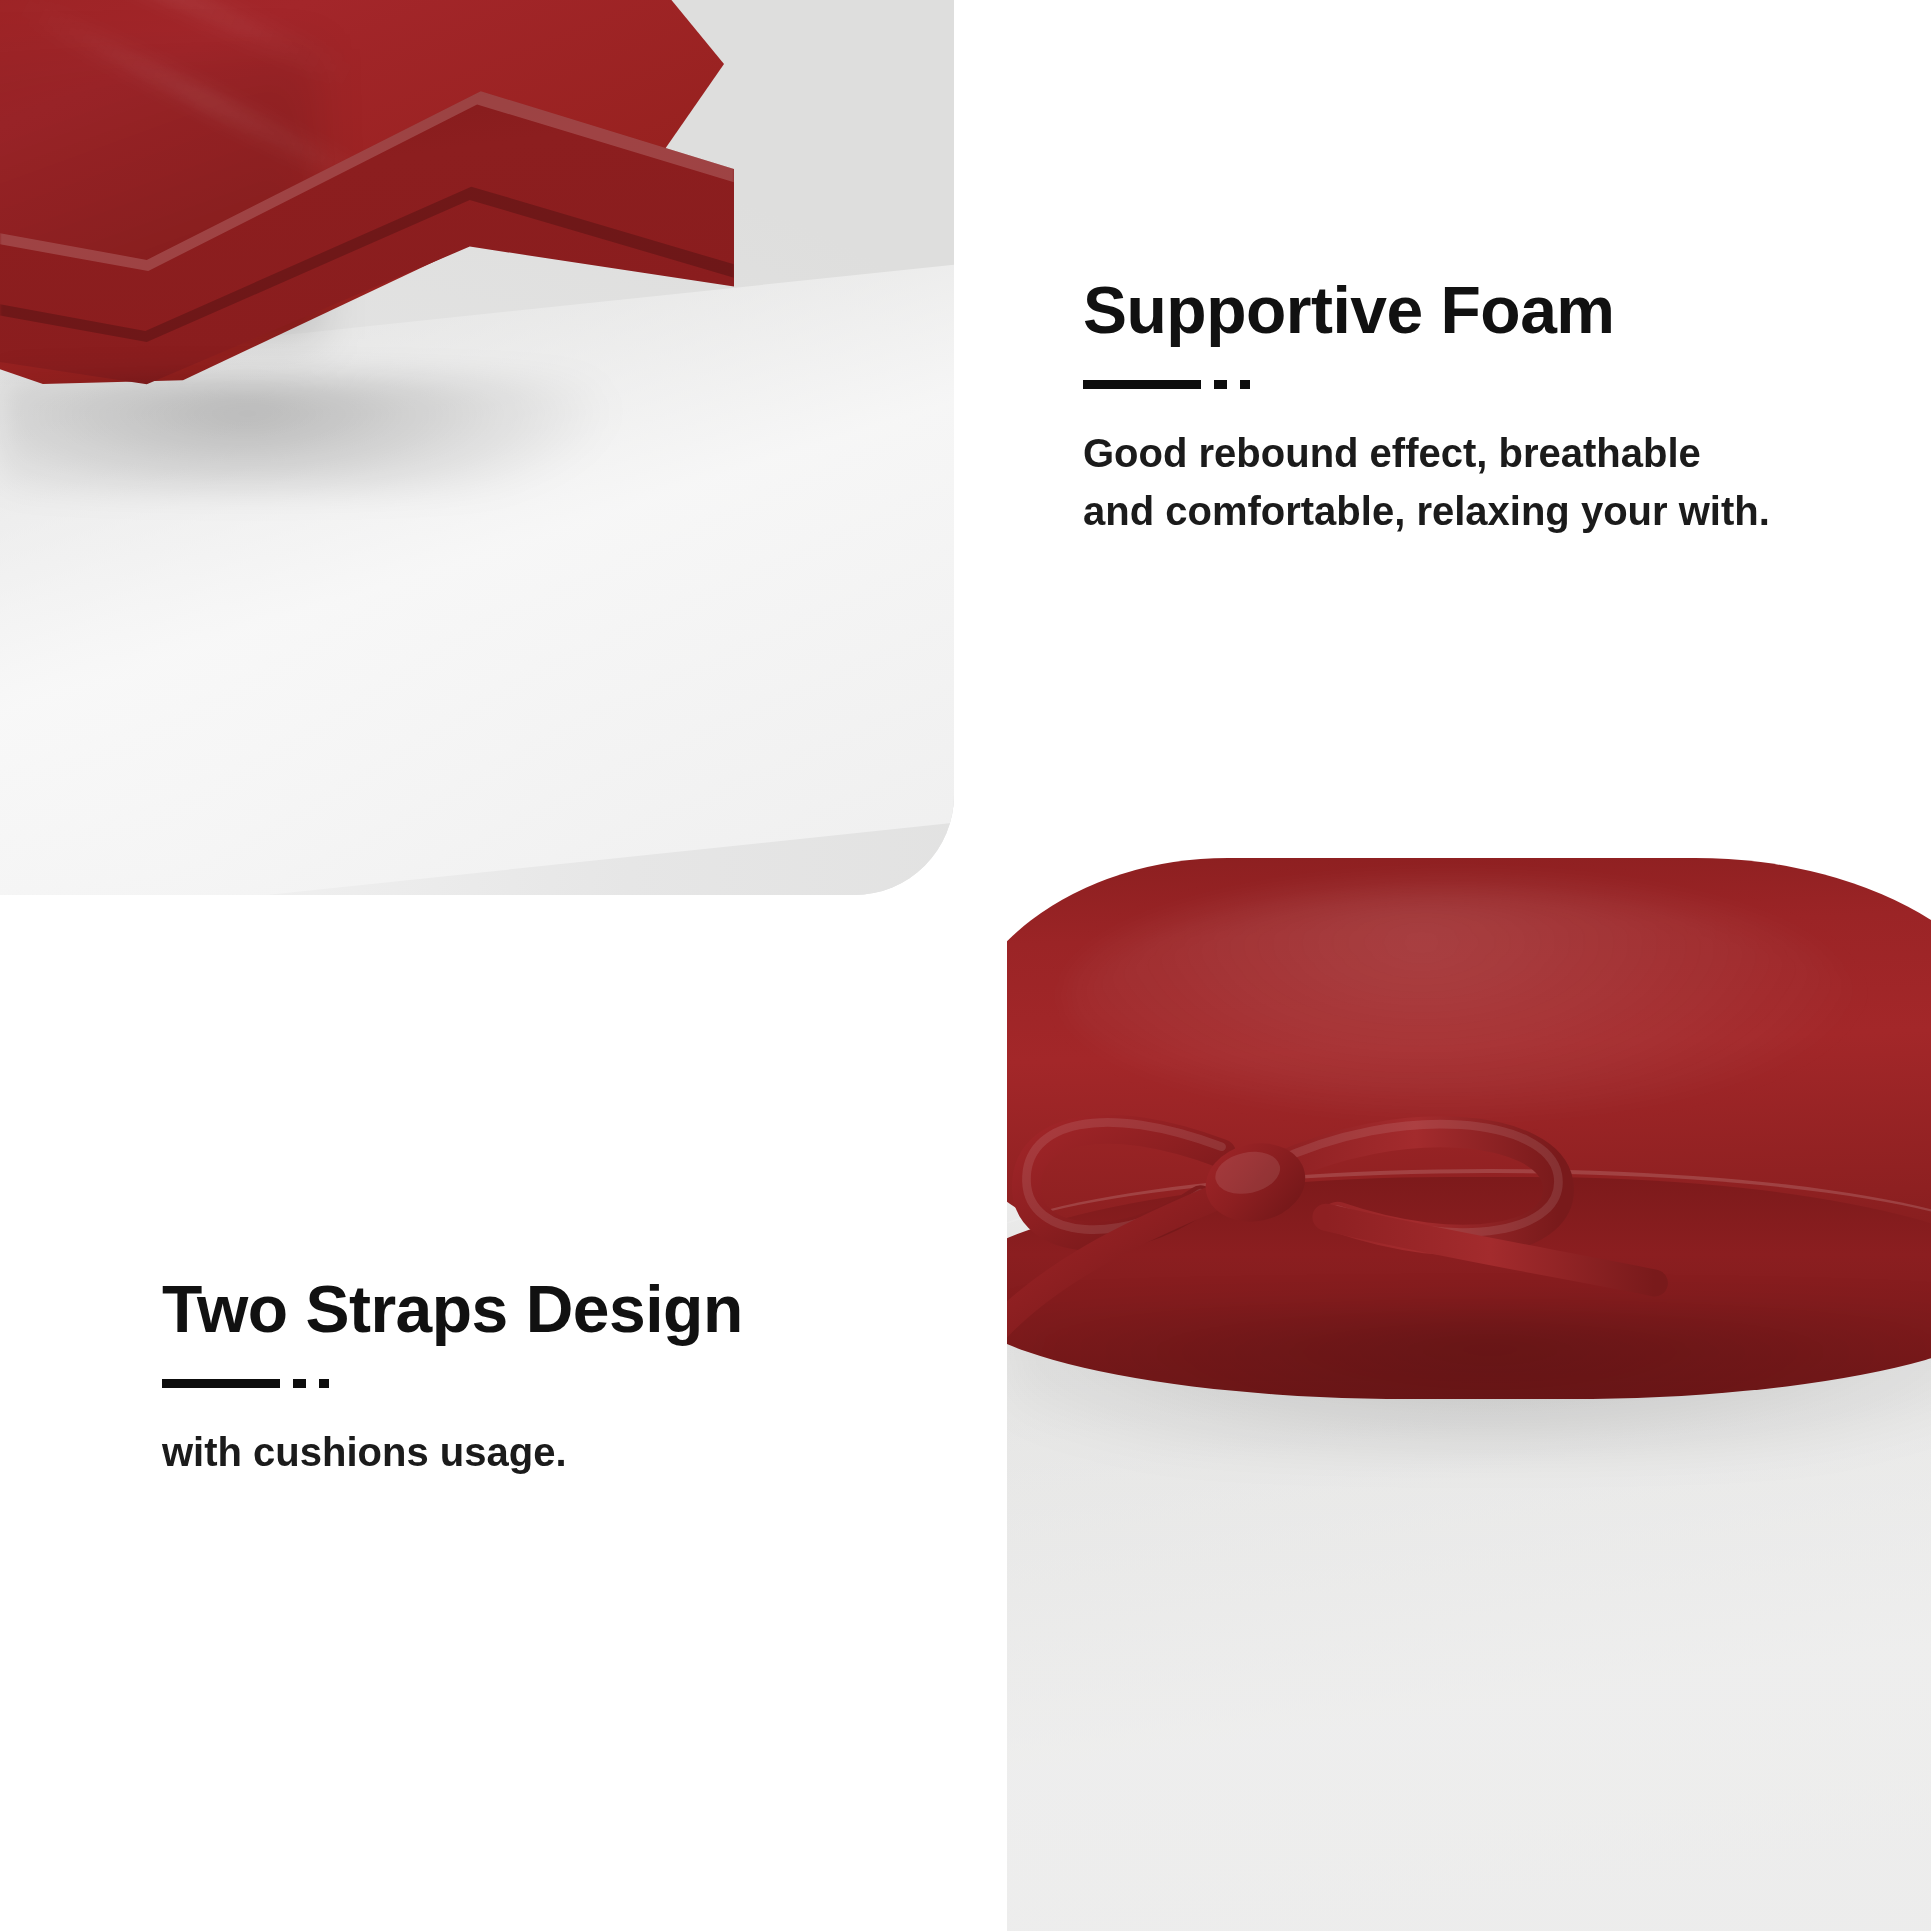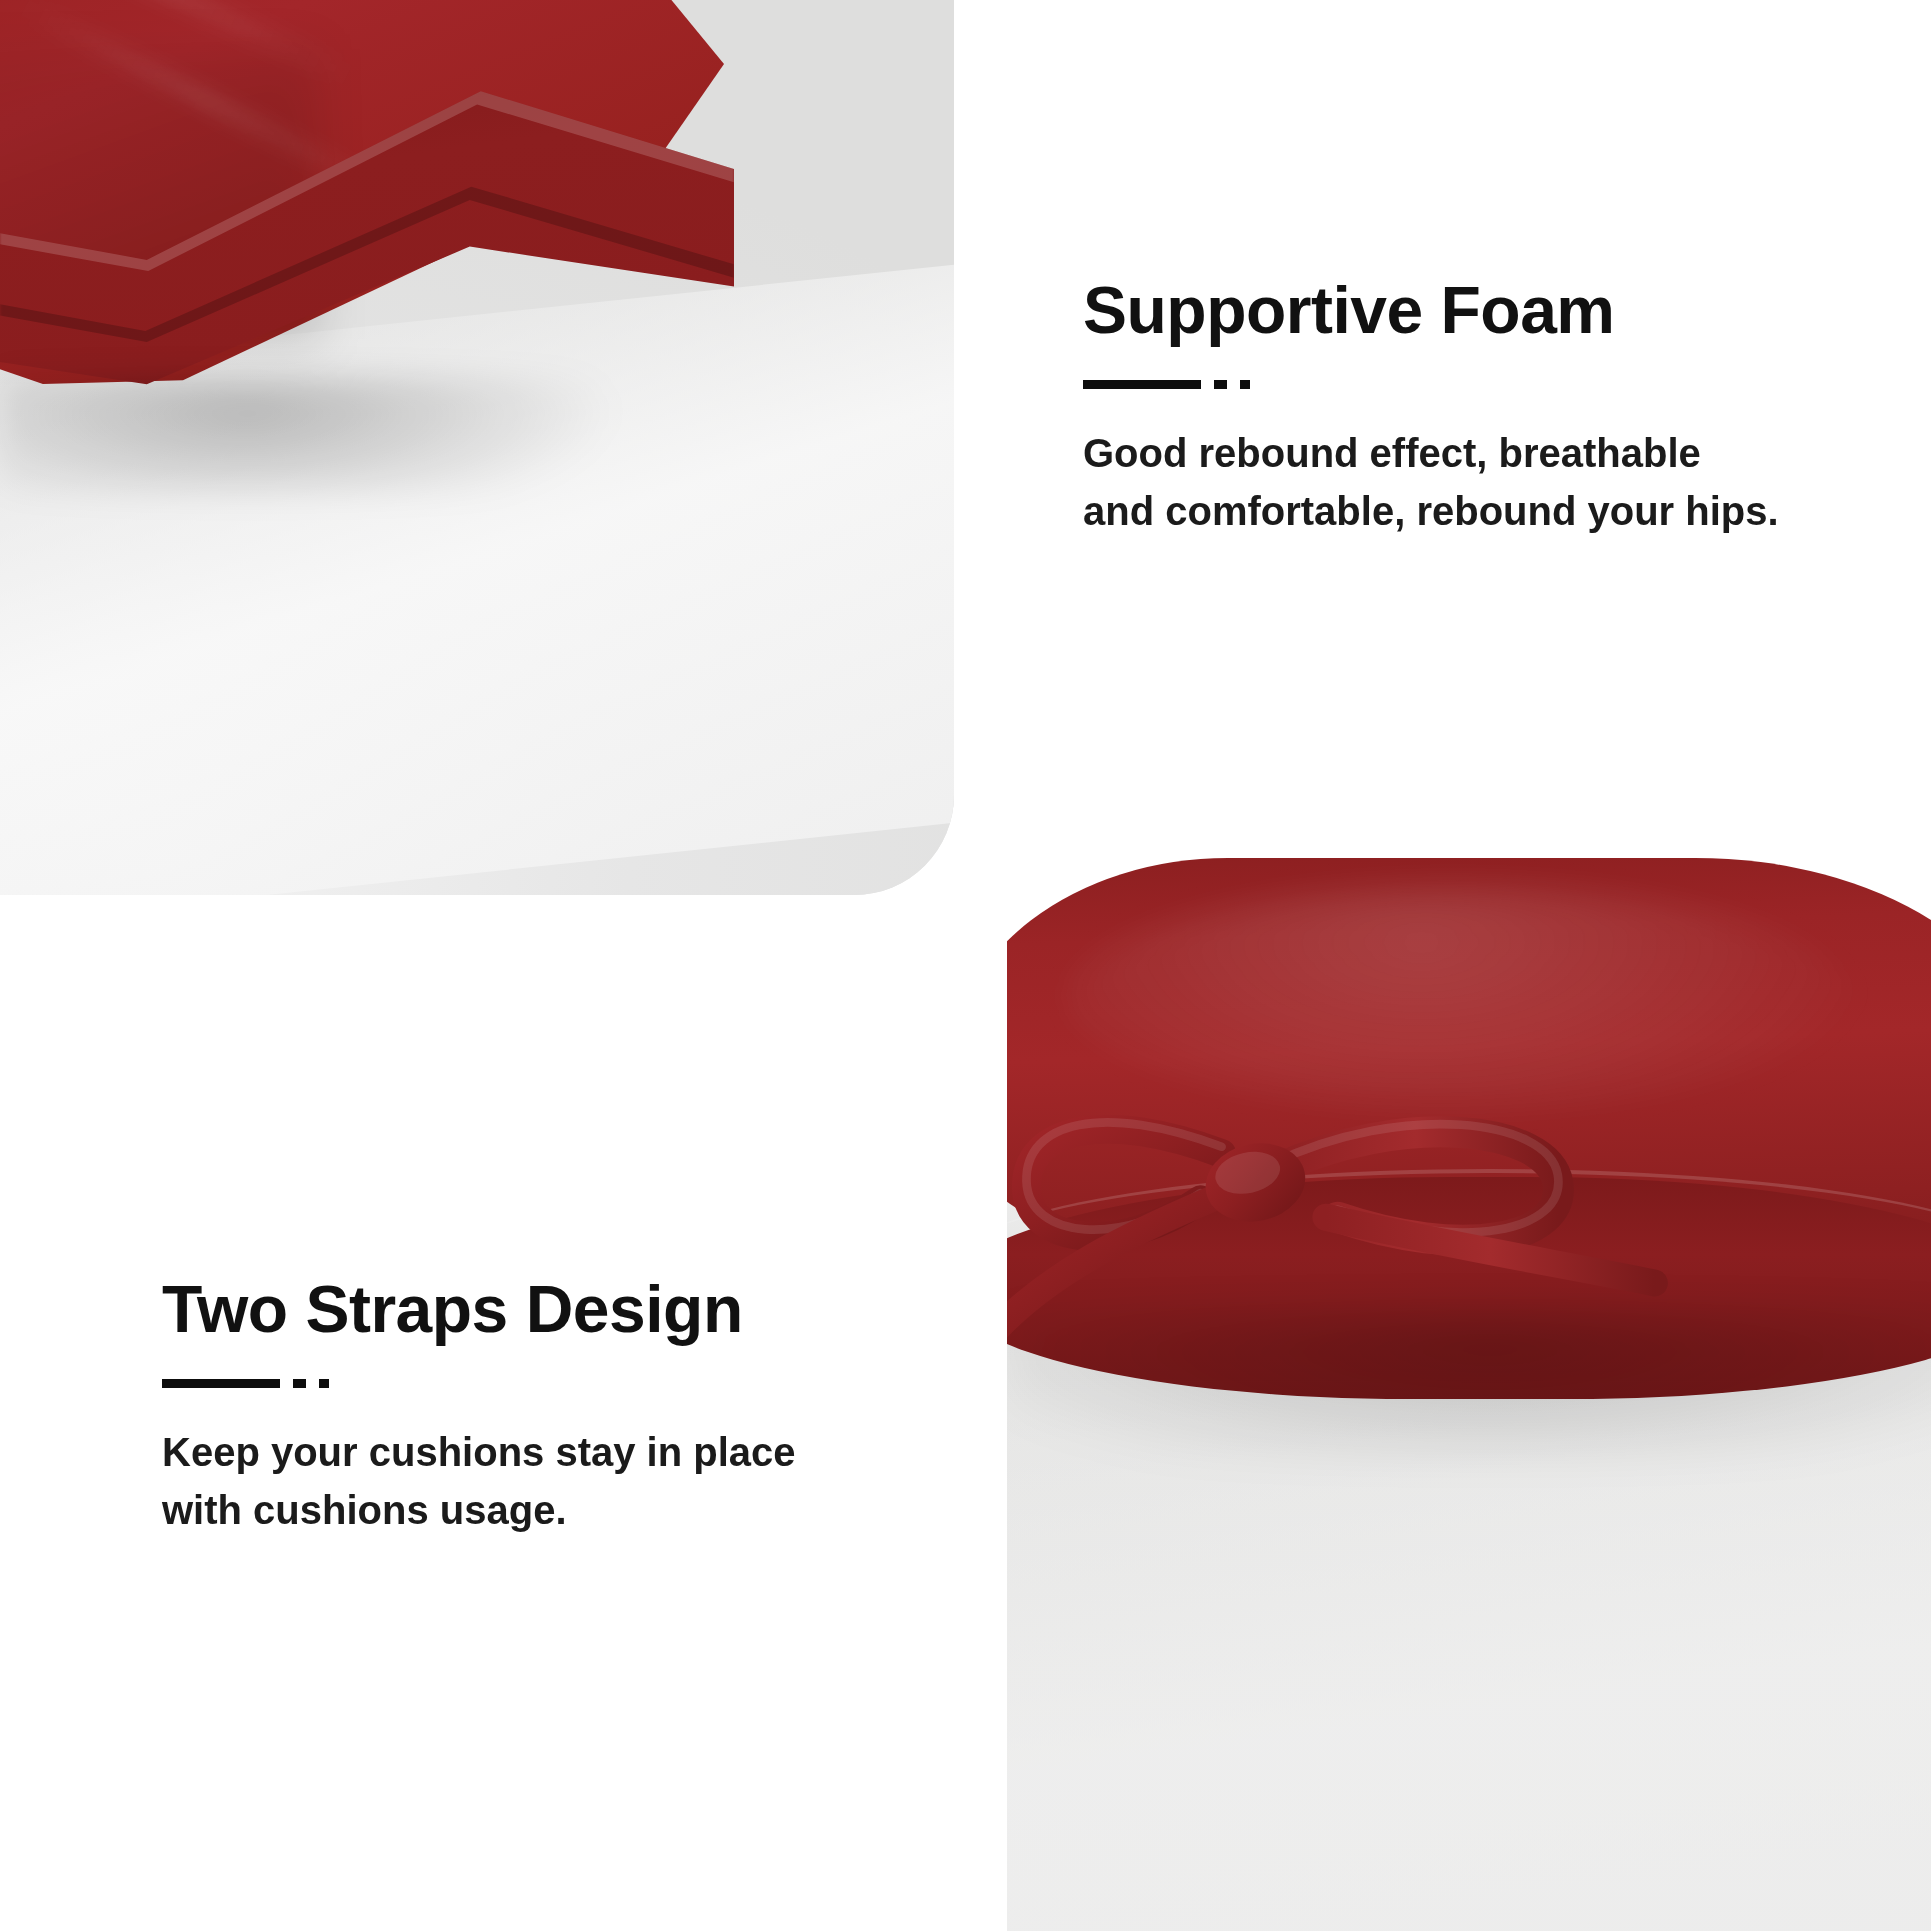--- a/index.html
+++ b/index.html
@@ -309,33 +309,32 @@
     <h2 class="heading">Supportive Foam</h2>
 
     <div class="divider">
       <span class="bar"></span>
       <span class="dot"></span>
       <span class="dot small"></span>
     </div>
 
     <p class="body">
       <span class="line">Good rebound effect, breathable</span>
-      <span class="line">and comfortable, rebound your hips.</span>
+      <span class="line">and comfortable, relaxing your with.</span>
     </p>
   </div>
 
   <div class="text-block" id="text-two-straps">
     <h2 class="heading">Two Straps Design</h2>
 
     <div class="divider">
       <span class="bar"></span>
       <span class="dot"></span>
       <span class="dot small"></span>
     </div>
 
     <p class="body">
-      <span class="line">Keep your cushions stay in place</span>
       <span class="line">with cushions usage.</span>
     </p>
   </div>
 
 </div>
 
 
 </body></html>

